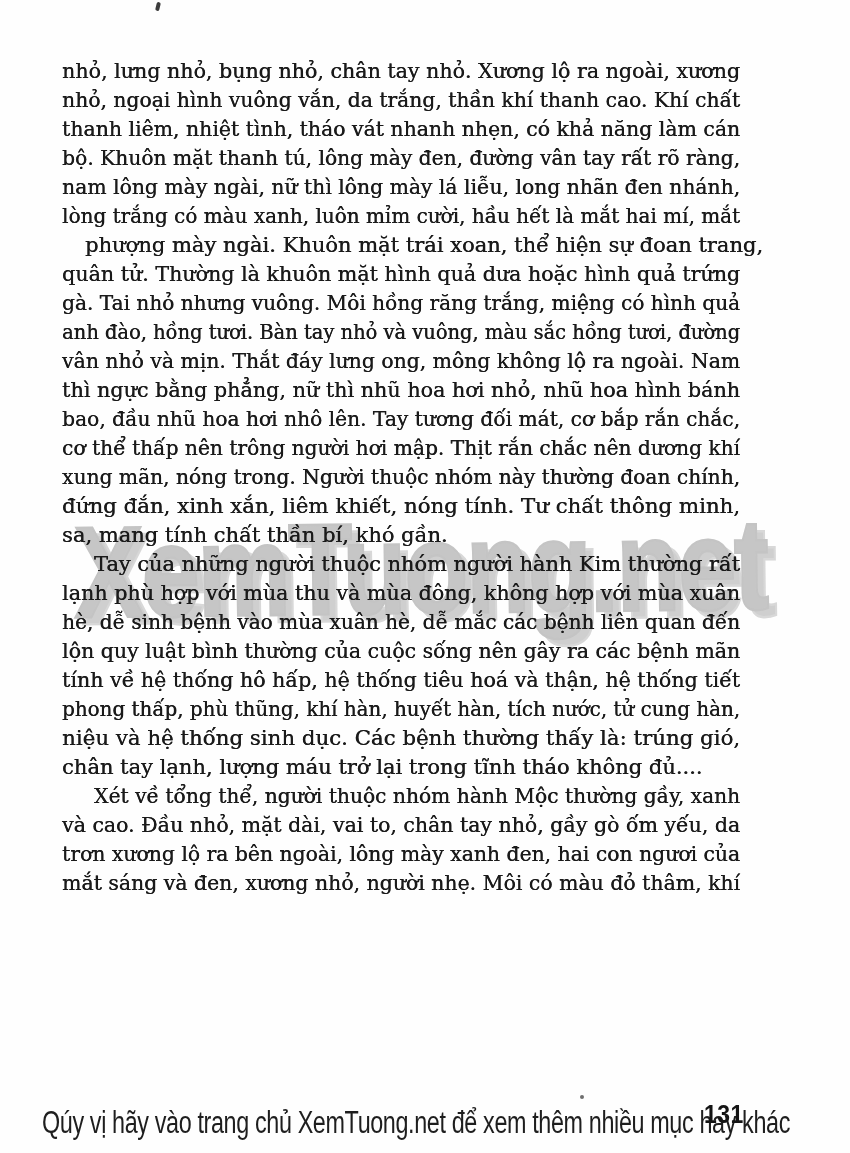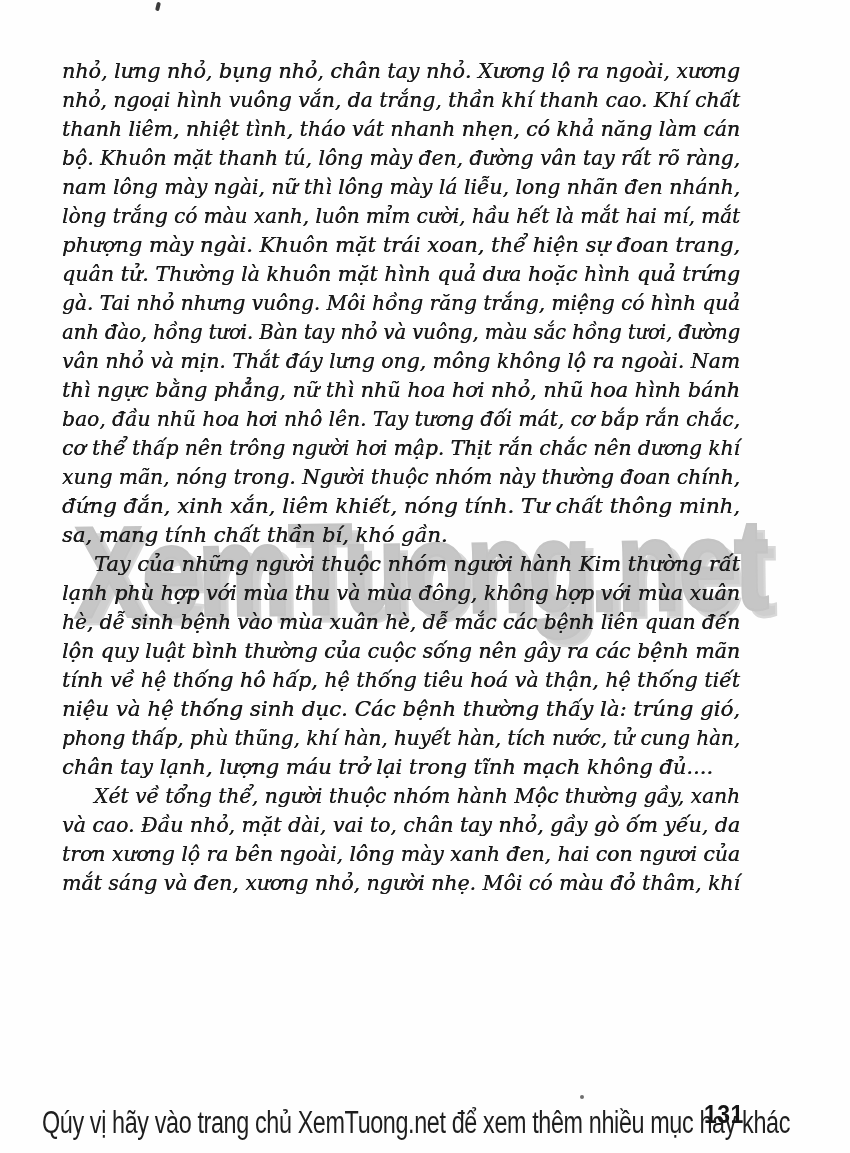--- a/index.html
+++ b/index.html
@@ -9,21 +9,21 @@
     font-family:"DejaVu Serif","Liberation Serif",serif;
   }
   .page{position:absolute;inset:0;background:#fefefe;overflow:hidden;}
 
   
   .textblock{
     position:absolute;left:62px;top:57px;width:678px;z-index:2;
     color:#1a1a1a;font-size:21px;
     text-shadow:0.35px 0 currentColor;
   }
-  .para{margin:0;font-style:italic;}
+  .para{margin:0;}
   .line{height:29px;line-height:29px;white-space:nowrap;}
   .ltext{display:inline-block;white-space:pre;transform-origin:0 60%;}
   .line.indent .ltext{margin-left:32px;}
 
   .heading{margin:6px 0 7px 40px;height:34px;line-height:34px;white-space:nowrap;}
   .heading .htext{
     display:inline-block;white-space:pre;transform-origin:0 60%;
     font-family:"Liberation Sans","DejaVu Sans",sans-serif;
     font-weight:bold;font-size:28px;color:#151515;
     text-shadow:0.3px 0 currentColor;
@@ -85,41 +85,41 @@
   </div>
 
   <div class="textblock">
       <div class="para">
         <div class="line"><span class="ltext" style="transform: scaleX(0.9806);">nhỏ, lưng nhỏ, bụng nhỏ, chân tay nhỏ. Xương lộ ra ngoài, xương</span></div>
         <div class="line"><span class="ltext" style="transform: scaleX(0.9666);">nhỏ, ngoại hình vuông vắn, da trắng, thần khí thanh cao. Khí chất</span></div>
         <div class="line"><span class="ltext" style="transform: scaleX(0.9727);">thanh liêm, nhiệt tình, tháo vát nhanh nhẹn, có khả năng làm cán</span></div>
         <div class="line"><span class="ltext" style="transform: scaleX(0.9634);">bộ. Khuôn mặt thanh tú, lông mày đen, đường vân tay rất rõ ràng,</span></div>
         <div class="line"><span class="ltext" style="transform: scaleX(0.9679);">nam lông mày ngài, nữ thì lông mày lá liễu, long nhãn đen nhánh,</span></div>
         <div class="line"><span class="ltext" style="transform: scaleX(0.9518);">lòng trắng có màu xanh, luôn mỉm cười, hầu hết là mắt hai mí, mắt</span></div>
-        <div class="line"><span class="ltext" style="transform: scaleX(1.0006);">phượng mày ngài. Khuôn mặt trái xoan, thể hiện sự đoan trang,</span></div>
+        <div class="line"><span class="ltext" style="transform: scaleX(1.0006); margin-left: 23px;">phượng mày ngài. Khuôn mặt trái xoan, thể hiện sự đoan trang,</span></div>
         <div class="line"><span class="ltext" style="transform: scaleX(0.9813);">quân tử. Thường là khuôn mặt hình quả dưa hoặc hình quả trứng</span></div>
         <div class="line"><span class="ltext" style="transform: scaleX(0.9565);">gà. Tai nhỏ nhưng vuông. Môi hồng răng trắng, miệng có hình quả</span></div>
         <div class="line"><span class="ltext" style="transform: scaleX(0.9263);">anh đào, hồng tươi. Bàn tay nhỏ và vuông, màu sắc hồng tươi, đường</span></div>
         <div class="line"><span class="ltext" style="transform: scaleX(0.9699);">vân nhỏ và mịn. Thắt đáy lưng ong, mông không lộ ra ngoài. Nam</span></div>
         <div class="line"><span class="ltext" style="transform: scaleX(0.986);">thì ngực bằng phẳng, nữ thì nhũ hoa hơi nhỏ, nhũ hoa hình bánh</span></div>
         <div class="line"><span class="ltext" style="transform: scaleX(0.962);">bao, đầu nhũ hoa hơi nhô lên. Tay tương đối mát, cơ bắp rắn chắc,</span></div>
         <div class="line"><span class="ltext" style="transform: scaleX(0.9623);">cơ thể thấp nên trông người hơi mập. Thịt rắn chắc nên dương khí</span></div>
         <div class="line"><span class="ltext" style="transform: scaleX(0.9621);">xung mãn, nóng trong. Người thuộc nhóm này thường đoan chính,</span></div>
         <div class="line"><span class="ltext" style="transform: scaleX(1.0141);">đứng đắn, xinh xắn, liêm khiết, nóng tính. Tư chất thông minh,</span></div>
         <div class="line"><span class="ltext">sa, mang tính chất thần bí, khó gần.</span></div>
       </div>
       <div class="para">
         <div class="line indent"><span class="ltext" style="transform: scaleX(0.9939);">Tay của những người thuộc nhóm người hành Kim thường rất</span></div>
         <div class="line"><span class="ltext" style="transform: scaleX(0.9826);">lạnh phù hợp với mùa thu và mùa đông, không hợp với mùa xuân</span></div>
         <div class="line"><span class="ltext" style="transform: scaleX(0.9566);">hè, dễ sinh bệnh vào mùa xuân hè, dễ mắc các bệnh liên quan đến</span></div>
         <div class="line"><span class="ltext" style="transform: scaleX(0.9757);">lộn quy luật bình thường của cuộc sống nên gây ra các bệnh mãn</span></div>
         <div class="line"><span class="ltext" style="transform: scaleX(0.9802);">tính về hệ thống hô hấp, hệ thống tiêu hoá và thận, hệ thống tiết</span></div>
+        <div class="line"><span class="ltext" style="transform: scaleX(0.9469);">phong thấp, phù thũng, khí hàn, huyết hàn, tích nước, tử cung hàn,</span></div>
         <div class="line"><span class="ltext" style="transform: scaleX(1.0147);">niệu và hệ thống sinh dục. Các bệnh thường thấy là: trúng gió,</span></div>
-        <div class="line"><span class="ltext" style="transform: scaleX(0.9469);">phong thấp, phù thũng, khí hàn, huyết hàn, tích nước, tử cung hàn,</span></div>
-        <div class="line"><span class="ltext">chân tay lạnh, lượng máu trở lại trong tĩnh mạch không đủ....</span></div>
+        <div class="line"><span class="ltext">chân tay lạnh, lượng máu trở lại trong tĩnh tháo không đủ....</span></div>
       </div>
       <div class="para">
         <div class="line indent"><span class="ltext" style="transform: scaleX(0.9631);">Xét về tổng thể, người thuộc nhóm hành Mộc thường gầy, xanh</span></div>
         <div class="line"><span class="ltext" style="transform: scaleX(0.9755);">và cao. Đầu nhỏ, mặt dài, vai to, chân tay nhỏ, gầy gò ốm yếu, da</span></div>
         <div class="line"><span class="ltext" style="transform: scaleX(0.969);">trơn xương lộ ra bên ngoài, lông mày xanh đen, hai con ngươi của</span></div>
         <div class="line"><span class="ltext" style="transform: scaleX(0.9726);">mắt sáng và đen, xương nhỏ, người nhẹ. Môi có màu đỏ thâm, khí</span></div>
       </div>
     </div>
 
   <div class="speck-top"></div>

